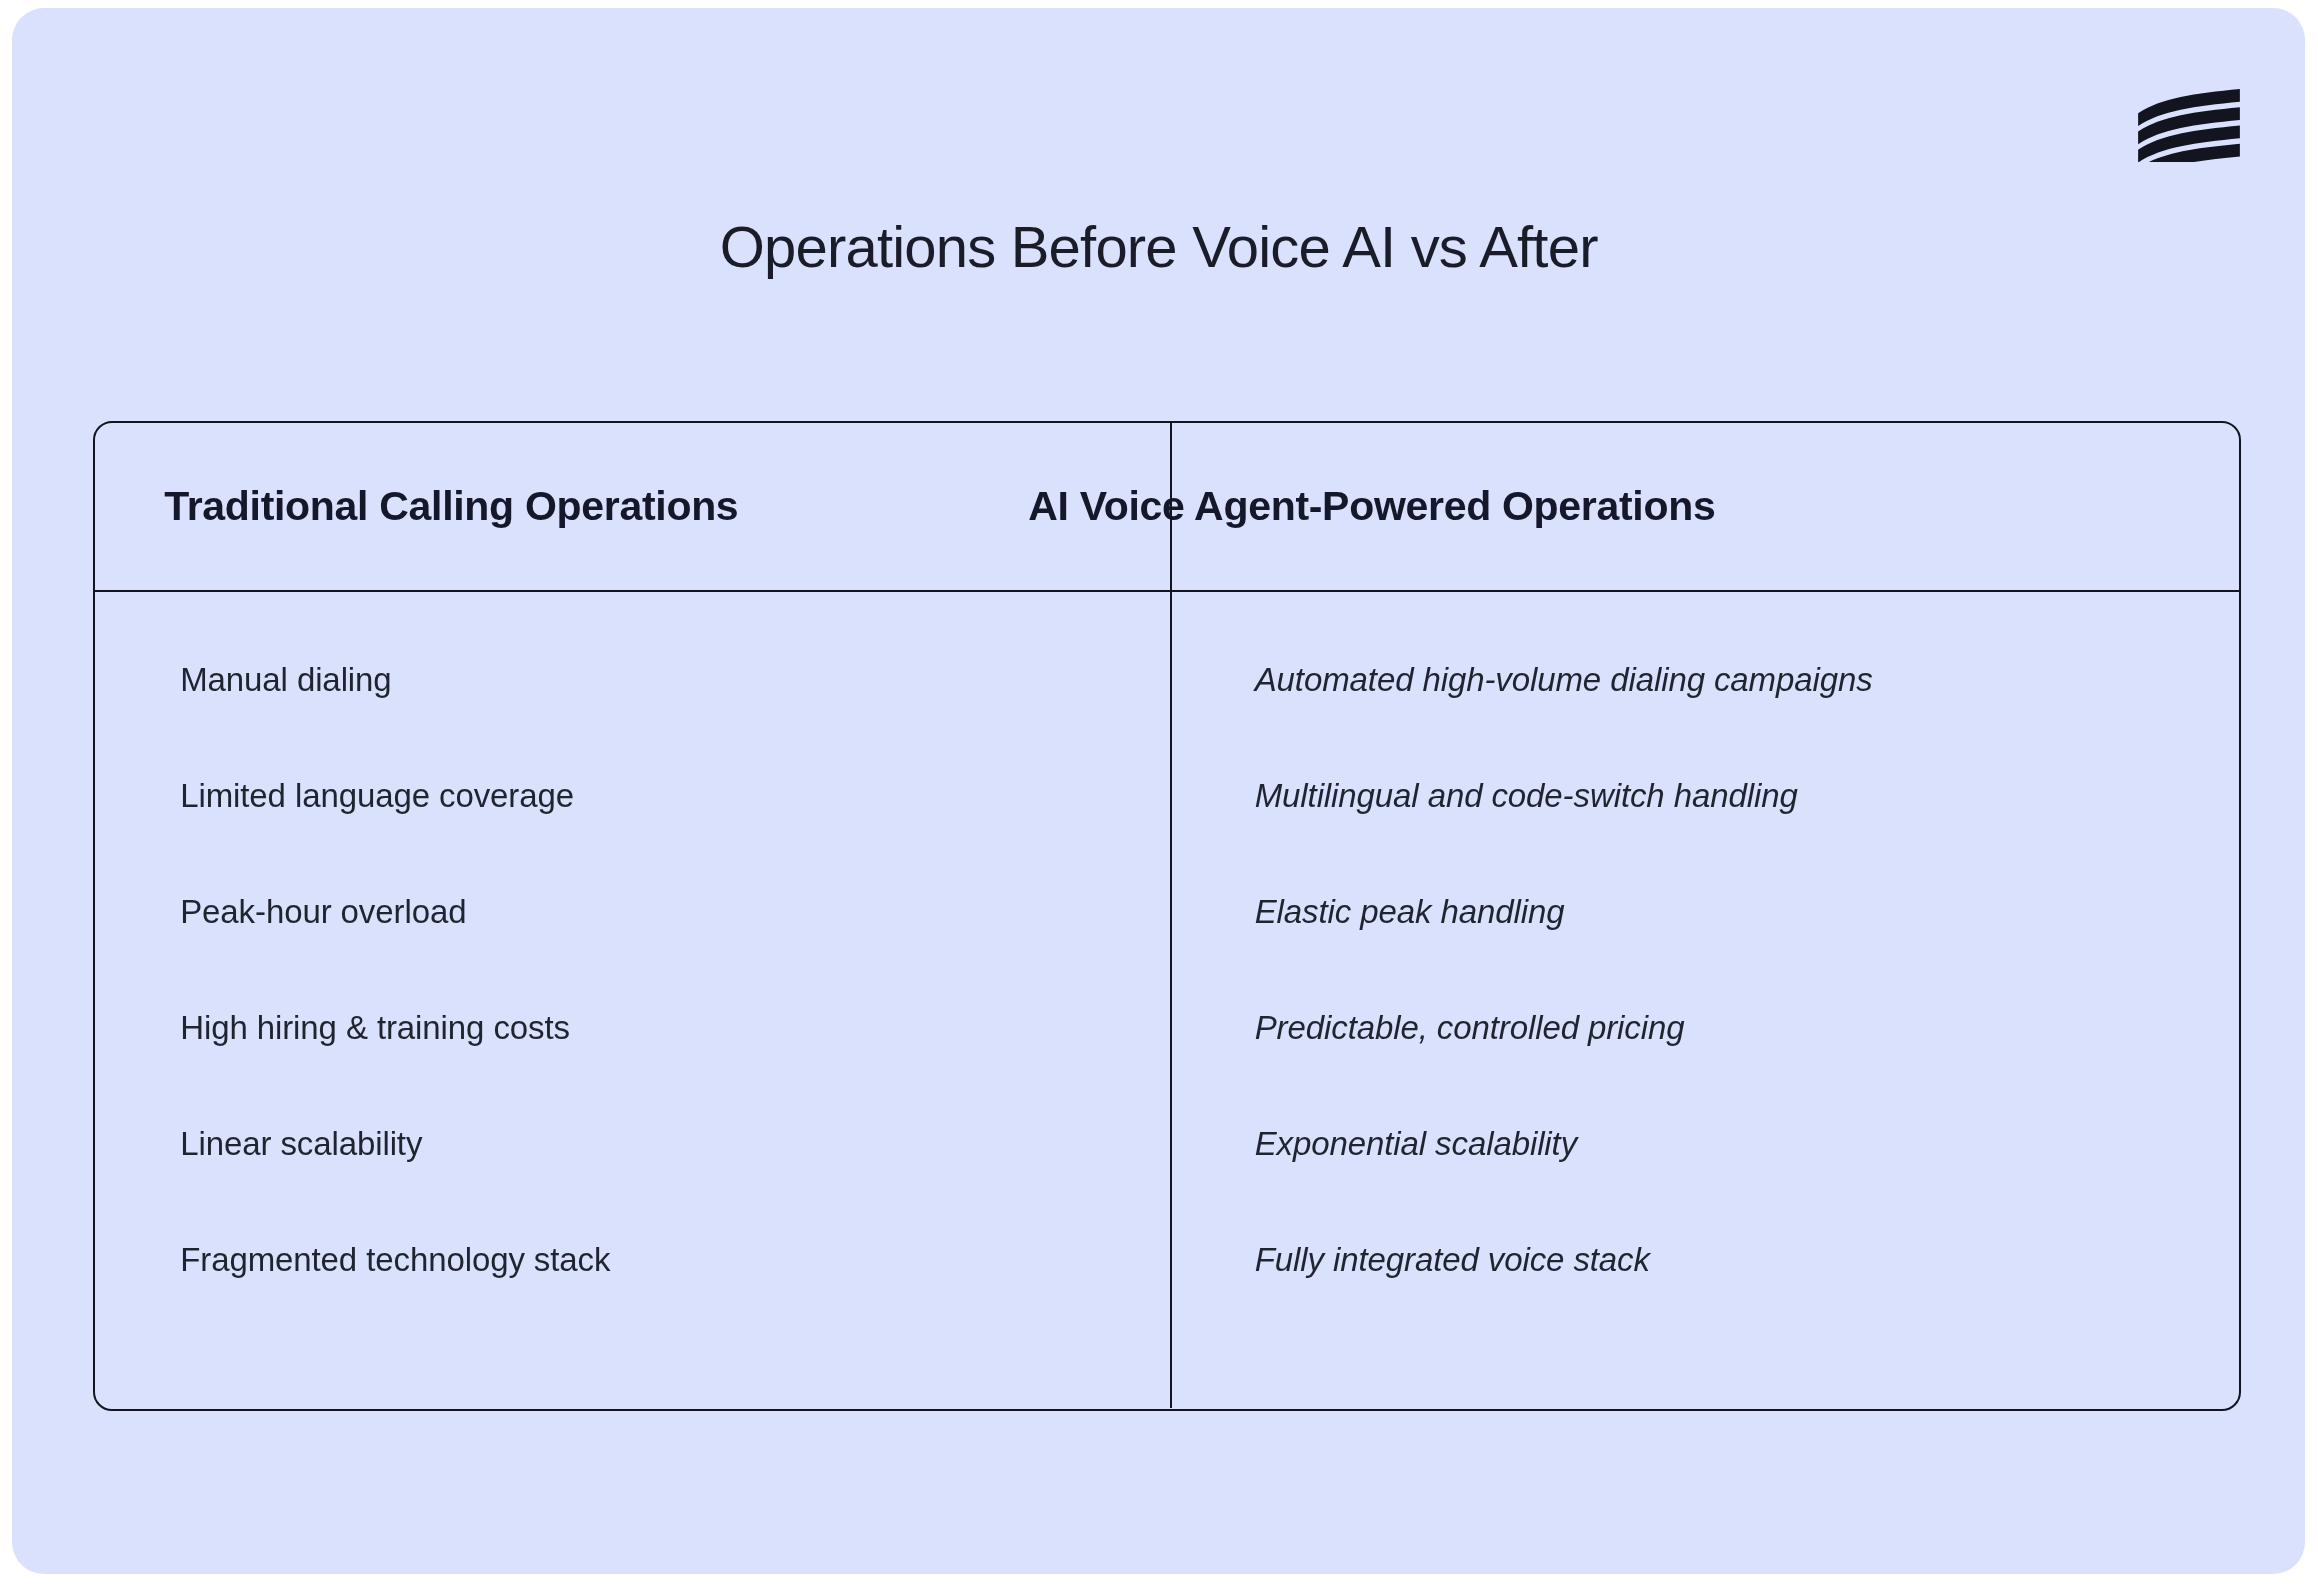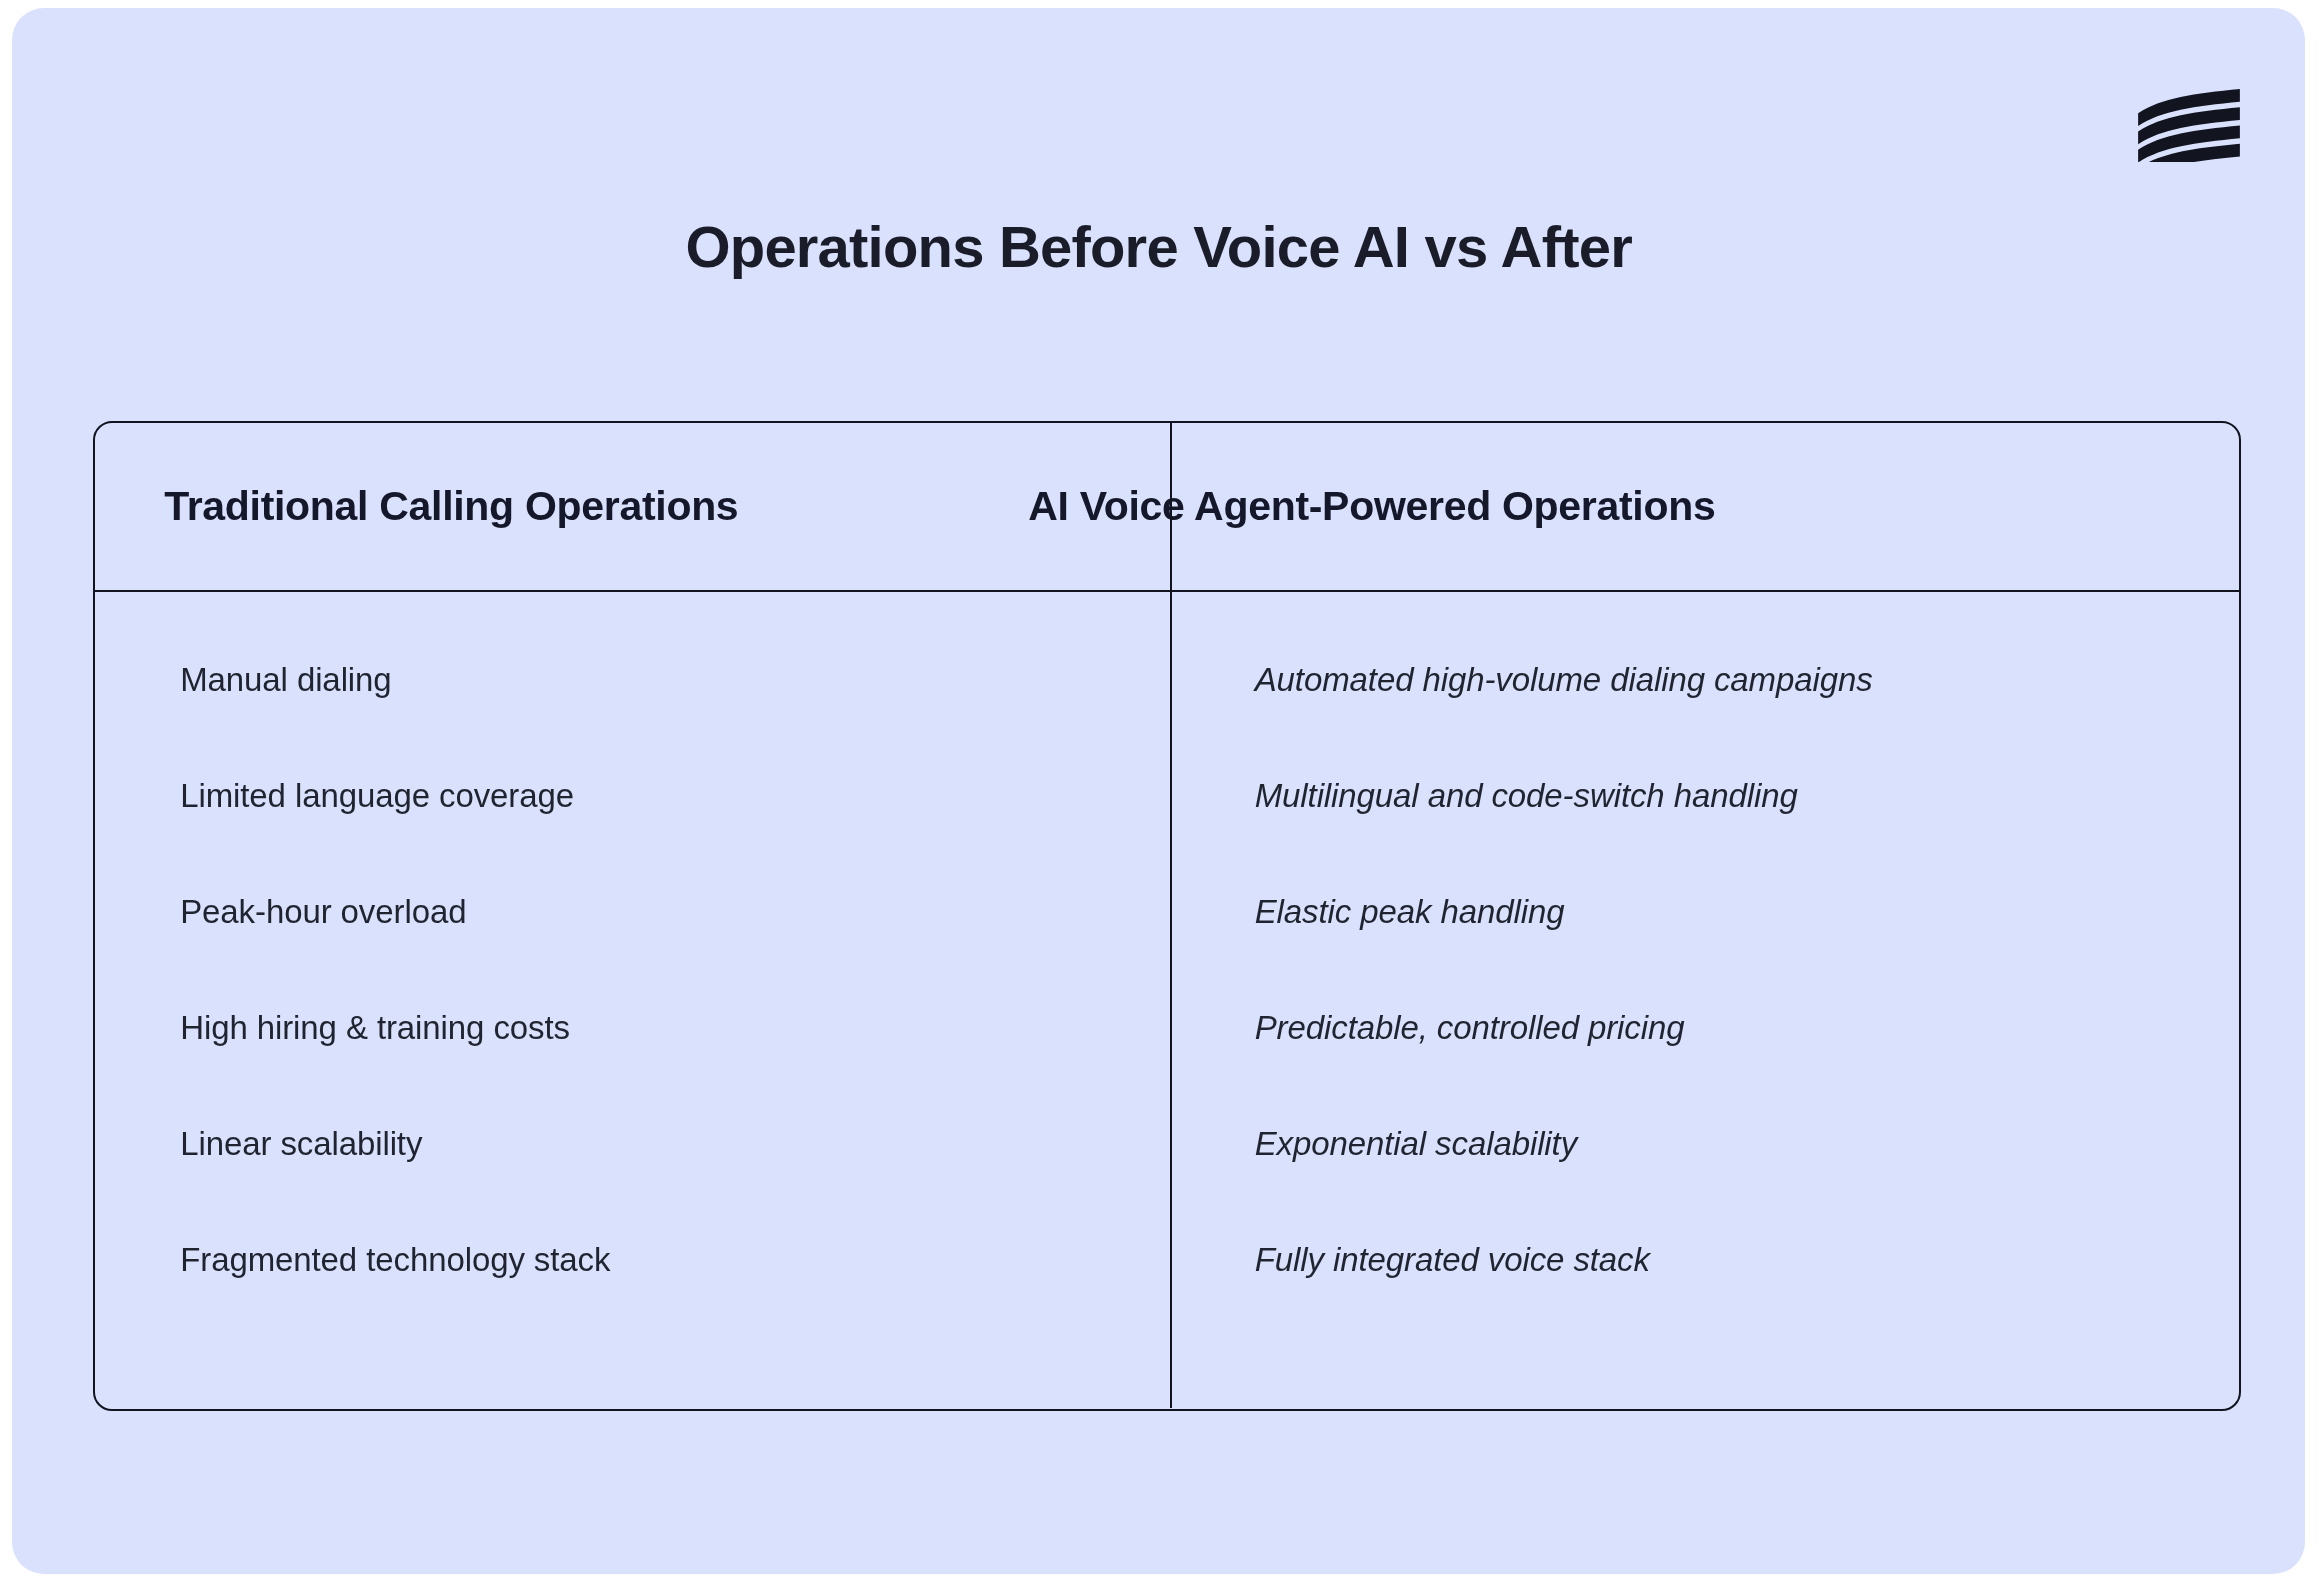--- a/index.html
+++ b/index.html
@@ -41,21 +41,21 @@
   }
 
   
   #page-title {
     position: absolute;
     left: 0;
     top: 206px;
     width: 2293px;
     text-align: center;
     font-size: 58px;
-    font-weight: 700;
+    font-weight: 400;
     letter-spacing: -0.8px;
     color: #1a1d29;
     line-height: 1.15;
   }
 
   
   #comparison-table {
     position: absolute;
     left: 81px;
     top: 413px;

